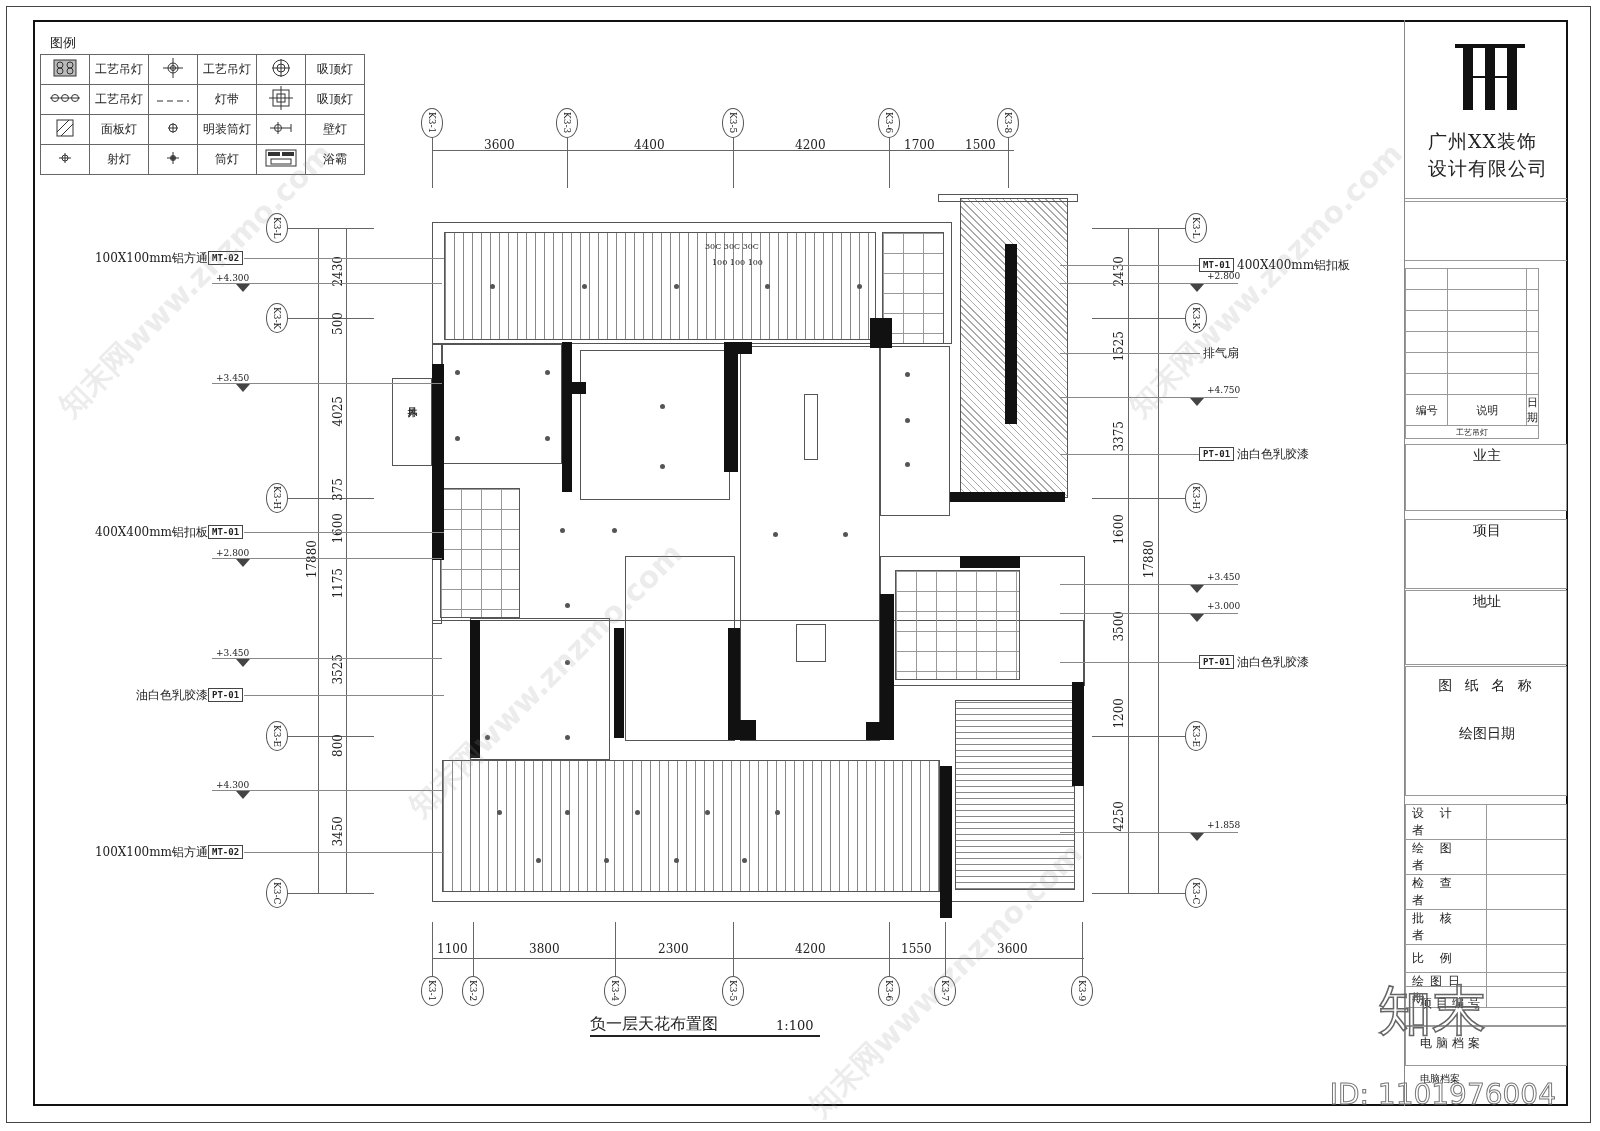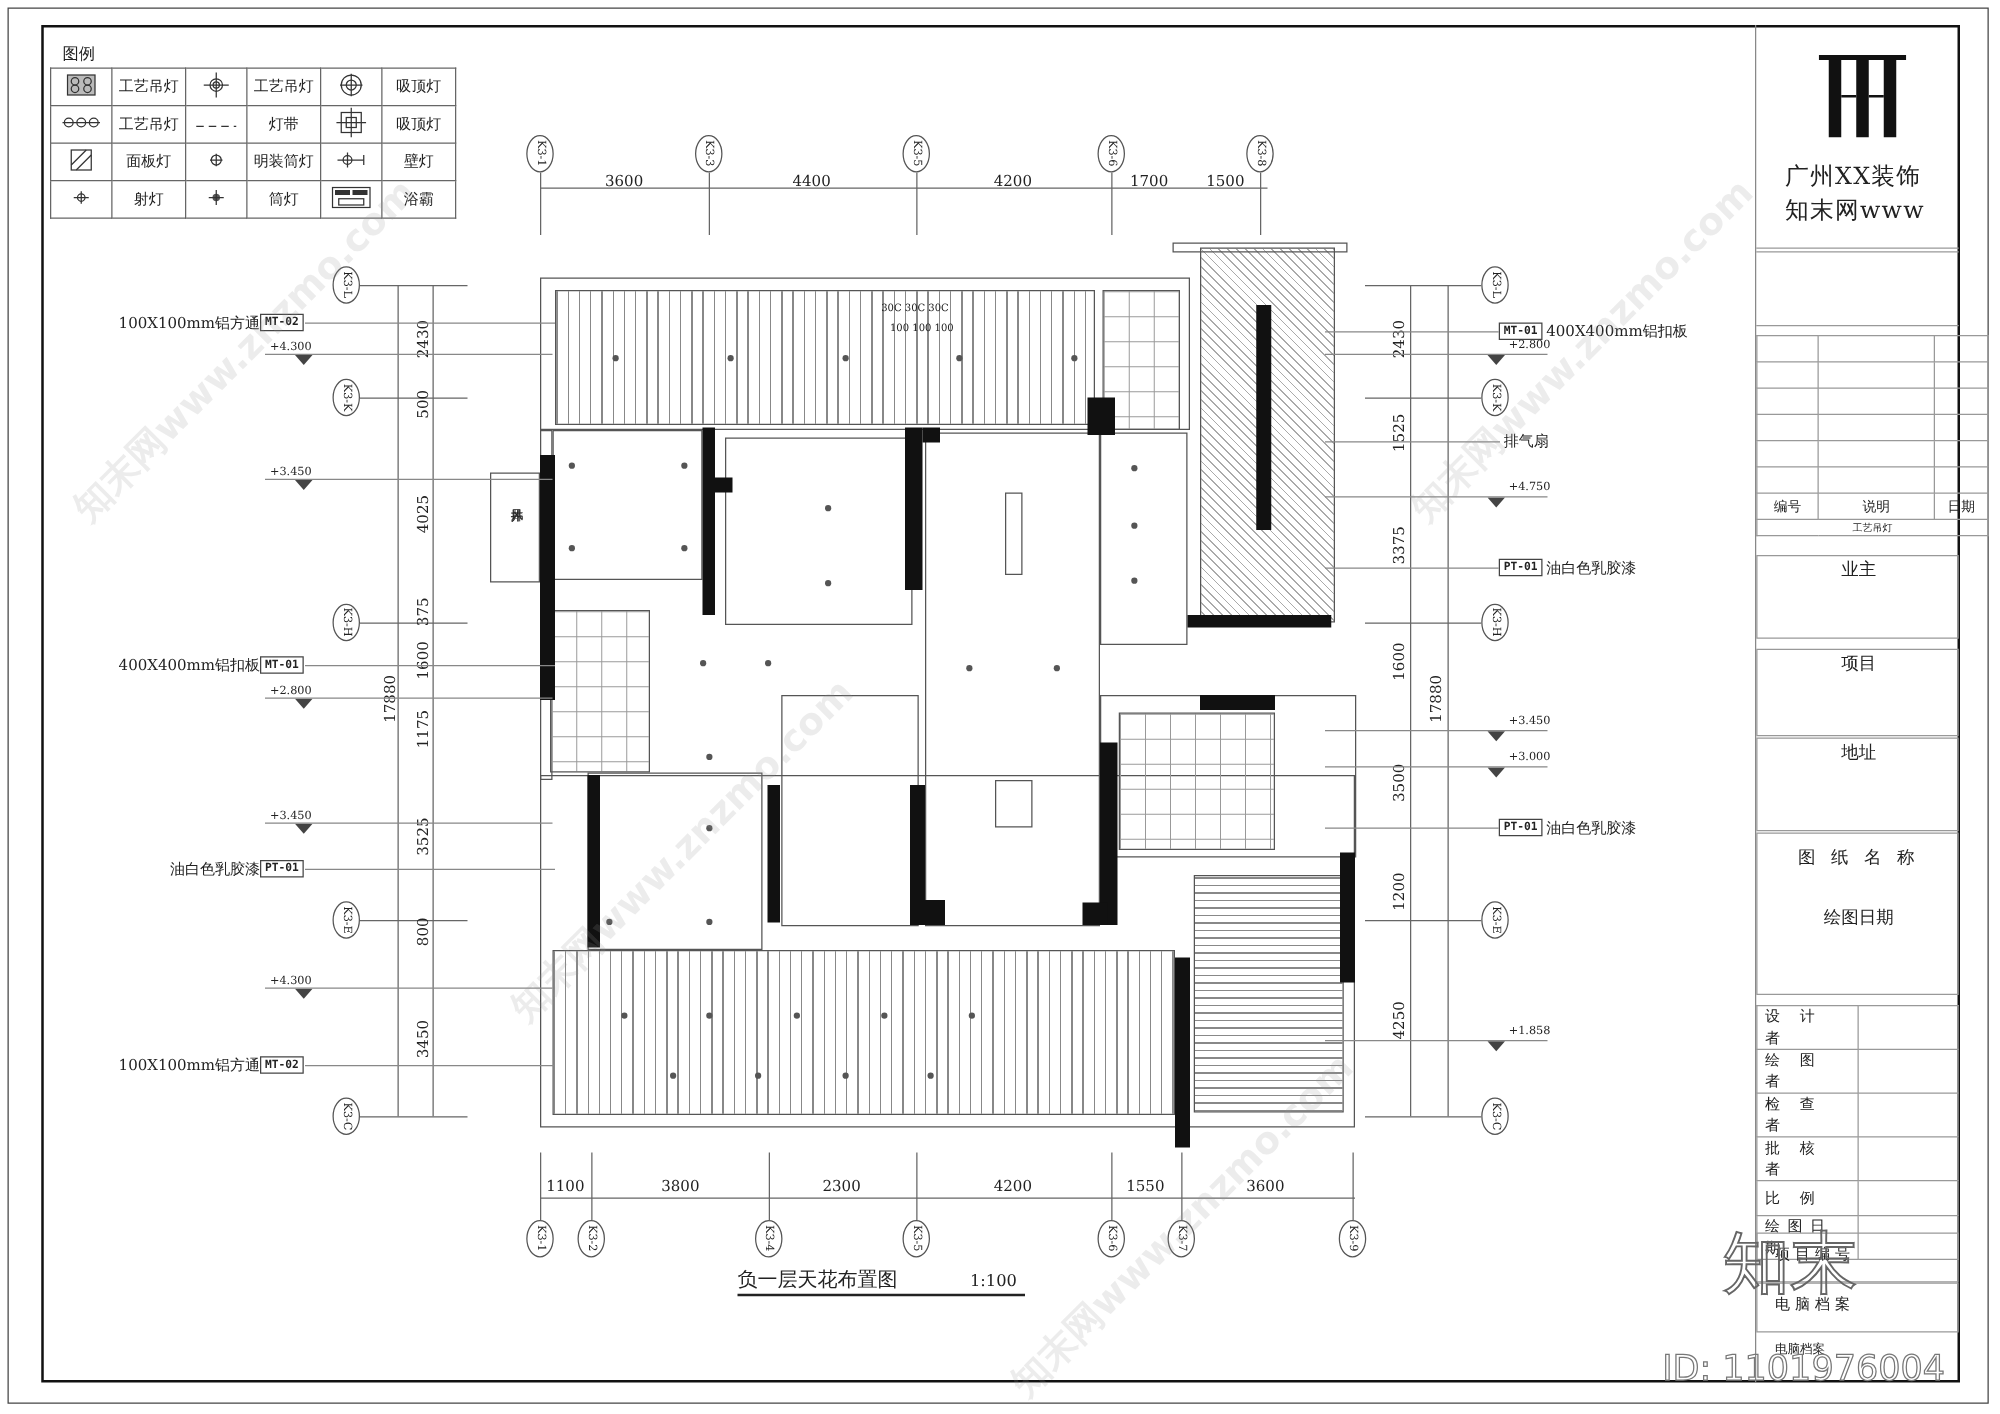--- a/index.html
+++ b/index.html
@@ -12,21 +12,21 @@
   .legend-title { left:50px; top:34px; font-size:13px; }
   .legend-table { left:40px; top:54px; border-collapse:collapse; font-size:12px; }
   .legend-table td { border:1px solid #666; height:29px; text-align:center; padding:0; }
   .legend-table td.sym { width:48px; }
   .legend-table td.lbl { width:58px; }
   
   .tb-col { left:1404px; top:20px; width:164px; height:1086px; border-left:1px solid #888; }
   .tb-box { position:absolute; left:1405px; width:162px; border:1px solid #999; box-sizing:border-box; }
   .logo { left:1455px; top:44px; width:70px; height:66px; }
   .company { left:1428px; top:128px; font-size:19px; line-height:27px; letter-spacing:1px; }
-  .rev-table { left:1405px; top:268px; border-collapse:collapse; width:186px; }
+  .rev-table { left:1405px; top:268px; border-collapse:collapse; width:134px; }
   .rev-table td { border:1px solid #999; height:20px; font-size:11px; text-align:center; padding:0; }
   .tb-label { font-size:14px; text-align:center; width:162px; }
   .sign-table { left:1405px; top:804px; border-collapse:collapse; width:162px; }
   .sign-table td { border:1px solid #999; height:27px; font-size:12px; padding:0 6px; letter-spacing:6px; }
   
   .axis-bubble { position:absolute; width:22px; height:30px; border:1px solid #555; border-radius:50%;
                  font-size:9px; display:flex; align-items:center; justify-content:center; writing-mode:vertical-rl;
                  background:#fff; box-sizing:border-box; }
   .dim { position:absolute; font-size:12px; }
   .dimv { position:absolute; font-size:12px; writing-mode:vertical-rl; transform:rotate(180deg); }
@@ -155,21 +155,21 @@
     <rect x="0" y="0" width="70" height="4" fill="#111"></rect>
     <rect x="8" y="4" width="10" height="62" fill="#111"></rect>
     <rect x="30" y="4" width="10" height="62" fill="#111"></rect>
     <rect x="52" y="4" width="10" height="62" fill="#111"></rect>
     <rect x="18" y="32" width="12" height="2" fill="#111"></rect>
     <rect x="40" y="32" width="12" height="2" fill="#111"></rect>
   </svg>
 </div>
 <div class="abs company">
   <div>广州XX装饰</div>
-  <div>知末网www</div>
+  <div>设计有限公司</div>
 </div>
 <div class="abs" style="left:1405px;top:198px;width:162px;height:1px;background:#999;"></div>
 <div class="abs" style="left:1405px;top:201px;width:162px;height:1px;background:#999;"></div>
 <div class="abs" style="left:1405px;top:260px;width:162px;height:1px;background:#999;"></div>
 
 <table class="abs rev-table">
   <tbody>
       <tr>
         <td style="width:48px"></td>
         <td style="width:92px"></td>

